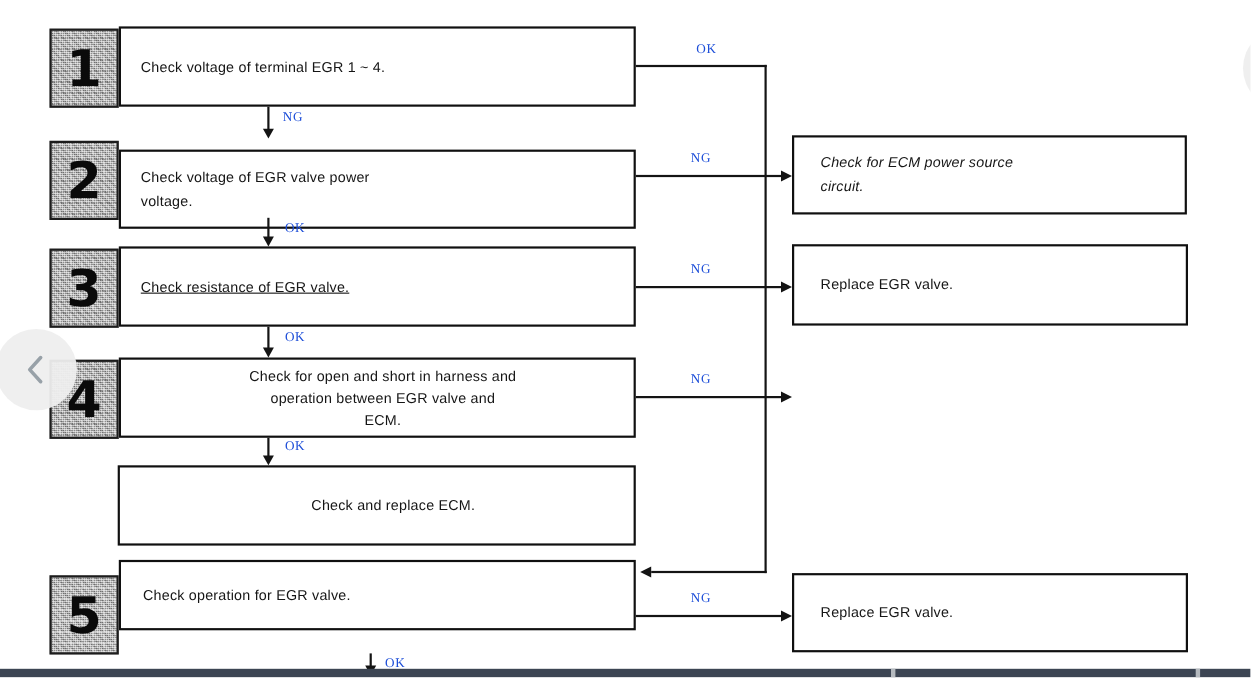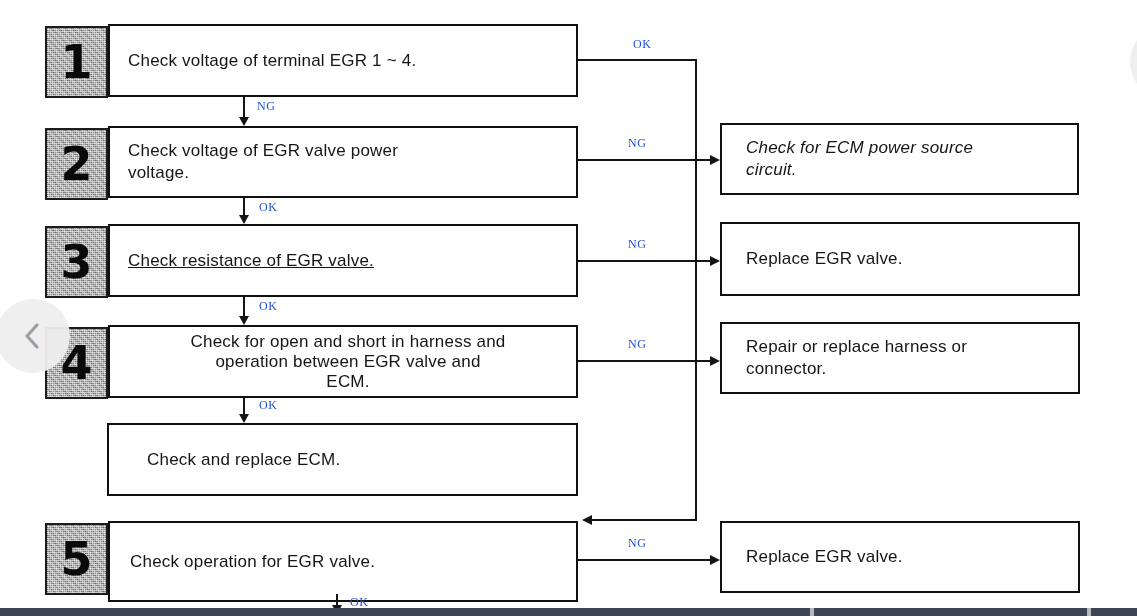--- a/index.html
+++ b/index.html
@@ -4,27 +4,27 @@
 <style>
   html,body{margin:0;padding:0;background:#ffffff;}
   .canvas{
     position:relative;width:1137px;height:616px;background:#ffffff;
     overflow:hidden;font-family:"Liberation Sans",sans-serif;color:#151515;
   }
   
   .box{
     position:absolute;background:#ffffff;border:2px solid #101010;
     display:flex;flex-direction:column;justify-content:center;align-items:flex-start;
-    box-sizing:border-box;font-size:17px;line-height:22px;letter-spacing:.2px;
+    box-sizing:border-box;font-size:13px;line-height:22px;letter-spacing:.2px;
     padding-left:18px;padding-right:8px;
   }
   .box span{display:block;white-space:nowrap;}
   .box.tight{line-height:20px;align-items:center;}
   .box.act{padding-left:24px;}
-  .box.ecm{padding-left:38px;}
+  .box.ecm{padding-left:38px;align-items:center;}
   .box.step5pad{padding-left:20px;}
   
   .badge{
     position:absolute;width:63px;height:72px;box-sizing:border-box;
     border:2px solid #1c1c1c;
     background-color:#b3b3b3;
     background-image:
       repeating-linear-gradient(0deg, rgba(255,255,255,.55) 0 1px, rgba(0,0,0,0) 1px 2px),
       repeating-linear-gradient(90deg, rgba(40,40,40,.35) 0 1px, rgba(0,0,0,0) 1px 2px),
       repeating-linear-gradient(45deg, rgba(90,90,90,.35) 0 2px, rgba(230,230,230,.3) 2px 5px);
@@ -66,56 +66,52 @@
       <span>4</span>
     </div>
   <div class="badge" style="left:45px;top:523px;">
       <span>5</span>
     </div>
 
   <div class="box" style="left:108px;top:24px;width:470px;height:73px;">
     <span>Check voltage of terminal EGR 1 ~ 4.</span>
   </div>
 
-  <div class="box" style="left:108px;top:126px;width:470px;height:72px;">
+  <div class="box" style="left:108px;top:136px;width:470px;height:72px;">
     <span>Check voltage of EGR valve power</span>
     <span>voltage.</span>
   </div>
 
   <div class="box" style="left:108px;top:224px;width:470px;height:73px;text-decoration:underline;">
     <span>Check resistance of EGR valve.</span>
   </div>
 
   <div class="box tight" style="left:108px;top:325px;width:470px;height:73px;">
     <span>Check for open and short in harness and</span>
     <span>operation between EGR valve and</span>
     <span>ECM.</span>
   </div>
 
   <div class="box ecm" style="left:107px;top:423px;width:471px;height:73px;">
     <span>Check and replace ECM.</span>
   </div>
 
-  <div class="box step5pad" style="left:108px;top:521px;width:470px;height:81px;">
+  <div class="box step5pad" style="left:108px;top:509px;width:470px;height:64px;">
     <span>Check operation for EGR valve.</span>
   </div>
 
   <div class="box act" style="left:720px;top:123px;width:359px;height:72px;font-style:italic;">
     <span>Check for ECM power source</span>
     <span>circuit.</span>
   </div>
 
   <div class="box act" style="left:720px;top:222px;width:360px;height:74px;">
     <span>Replace EGR valve.</span>
   </div>
 
-  <div class="box act" style="left:720px;top:322px;width:360px;height:72px;">
-    <span>Repair or replace harness or</span>
-    <span>connector.</span>
-  </div>
 
   <div class="box act" style="left:720px;top:521px;width:360px;height:72px;">
     <span>Replace EGR valve.</span>
   </div>
 
   <div class="hline" style="left:578px;top:59px;width:119px;"></div>
   <div class="vline" style="left:695px;top:59px;height:462px;"></div>
   <div class="hline" style="left:592px;top:519px;width:105px;"></div>
   <div class="arr-l" style="left:582px;top:515px;"></div>
   <div class="elabel" style="left:633px;top:37px;">OK</div>

